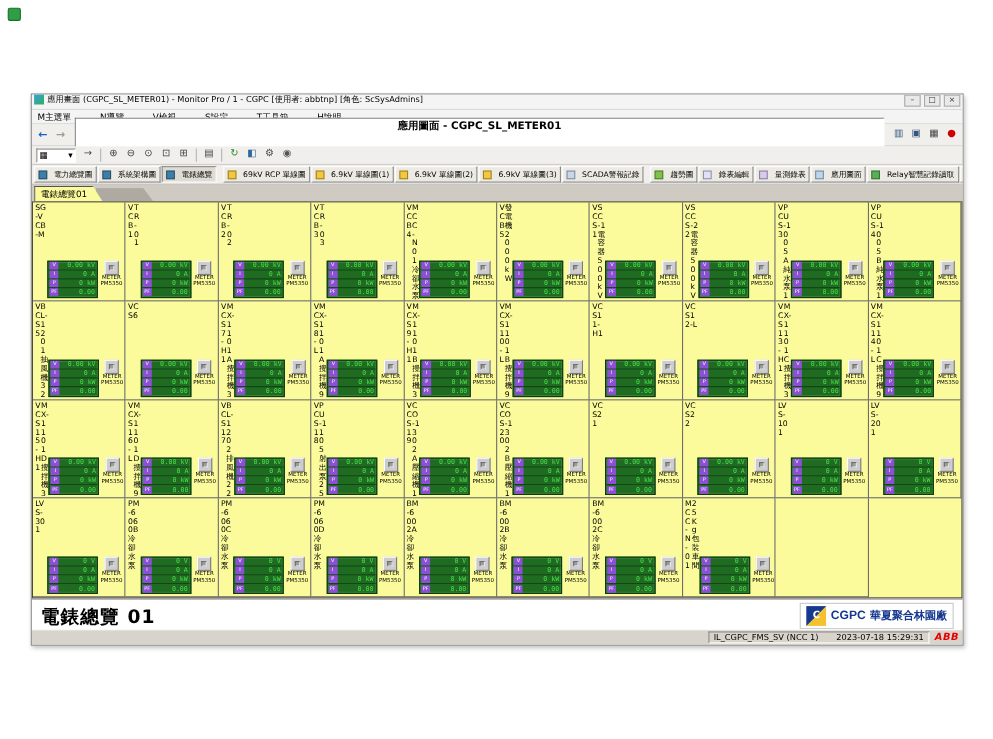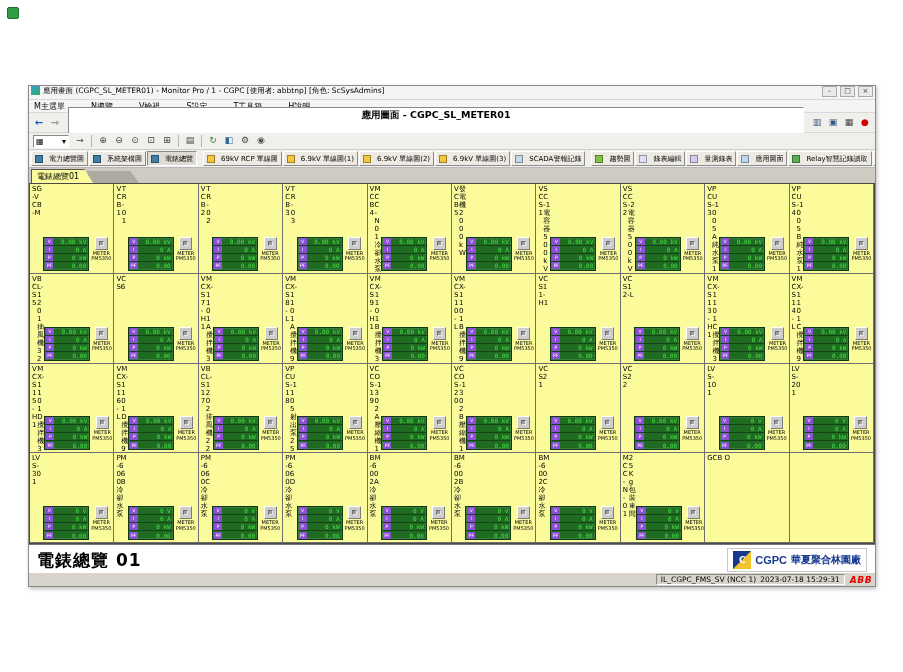--- a/index.html
+++ b/index.html
@@ -50,21 +50,21 @@
 .meter-btn::after{content:"";position:absolute;inset:3px;background:#9d9d9d;border:1px solid;border-color:#6f6f6f #e8e8e8 #e8e8e8 #6f6f6f}
 .meter-text{font-size:5px;line-height:5.5px;text-align:center;white-space:pre-line}
 .footer{height:28px;background:#fff;border-top:1px solid #777;display:flex;align-items:flex-end;padding:0 8px;flex:0 0 auto}
 .footer-title{font-size:17px;font-weight:bold;letter-spacing:1px}
 .logo-box{margin-left:auto;display:flex;align-items:center;gap:4px;border:1px solid #c9c9c9;padding:2px 5px;background:#fff}
 .logo-mark{width:18px;height:18px;background:linear-gradient(135deg,#16388f 49%,#f2c230 51%);position:relative;flex:0 0 auto}
 .logo-mark span{position:absolute;inset:0;color:#fff;font-size:9px;font-weight:bold;text-align:center;line-height:18px}
 .logo-cgpc{color:#16388f;font-size:11px;font-weight:bold;font-family:Liberation Sans, sans-serif}
 .logo-company{color:#16388f;font-size:10px;font-weight:bold;white-space:nowrap}
 .statusbar{height:14px;background:#d8d4cc;border-top:1px solid #fff;display:flex;align-items:center;justify-content:flex-end;gap:5px;padding:0 3px;font-size:7.5px;flex:0 0 auto}
-.status-cell{border:1px solid;border-color:#8a8a8a #fff #fff #8a8a8a;height:11px;line-height:9px;padding:0 4px;display:flex;gap:4px;white-space:nowrap}
+.status-cell{border:1px solid;border-color:#8a8a8a #fff #fff #8a8a8a;height:11px;line-height:9px;padding:0 4px;display:flex;gap:16px;white-space:nowrap}
 .abb-logo{color:#e60000;font-weight:bold;font-style:italic;font-size:9px;letter-spacing:.5px}
 </style>
 </head>
 <body>
 
 <div class="desktop-icon"></div>
 
 <div class="window">
 
   <div class="titlebar">
@@ -1285,23 +1285,20 @@
                 <span class="m-val">0.00</span>
               </div>
             </div>
             <div class="meter-side">
               <div class="meter-btn"></div>
               <div class="meter-text">METER
 PM5350</div>
             </div>
           </div>
         </div>
-        <div class="cell">
-          <div class="cell-id">GCB O</div>
-        </div>
         <div class="cell"></div>
       </div>
   </div>
 
   <div class="footer">
     <span class="footer-title">電錶總覽 01</span>
     <div class="logo-box">
       <span class="logo-mark">
           <span>C</span>
         </span>

